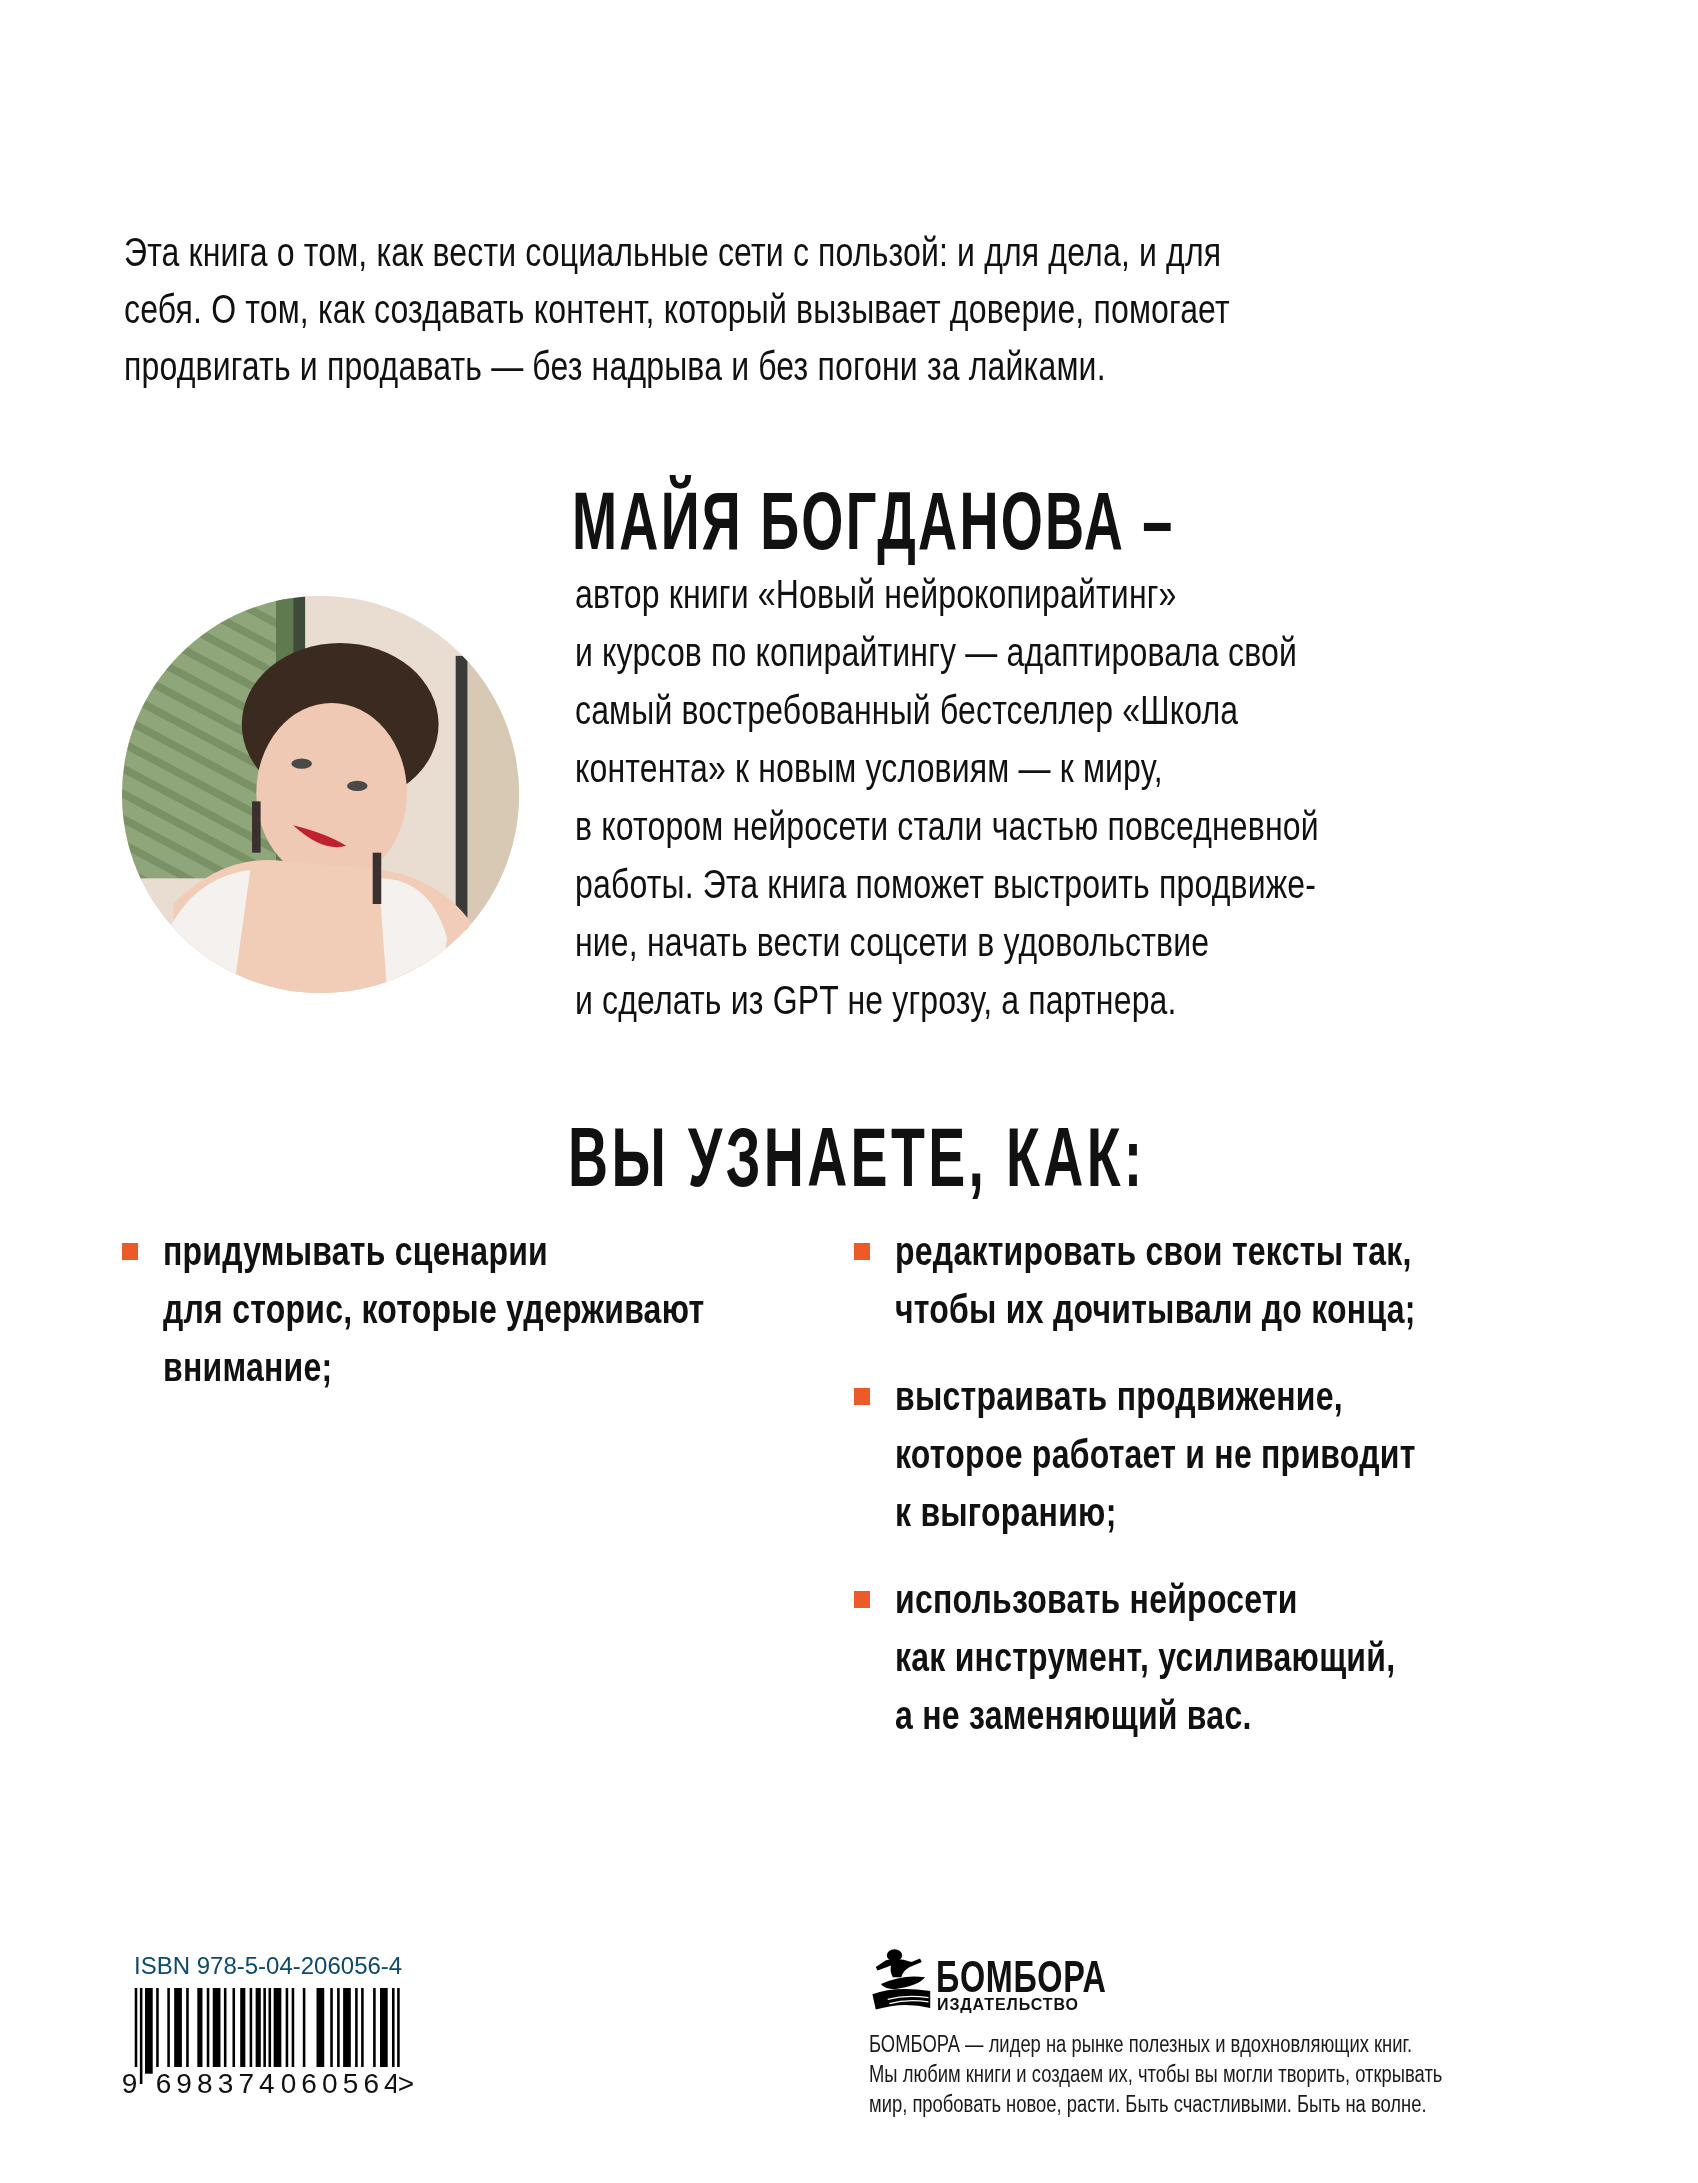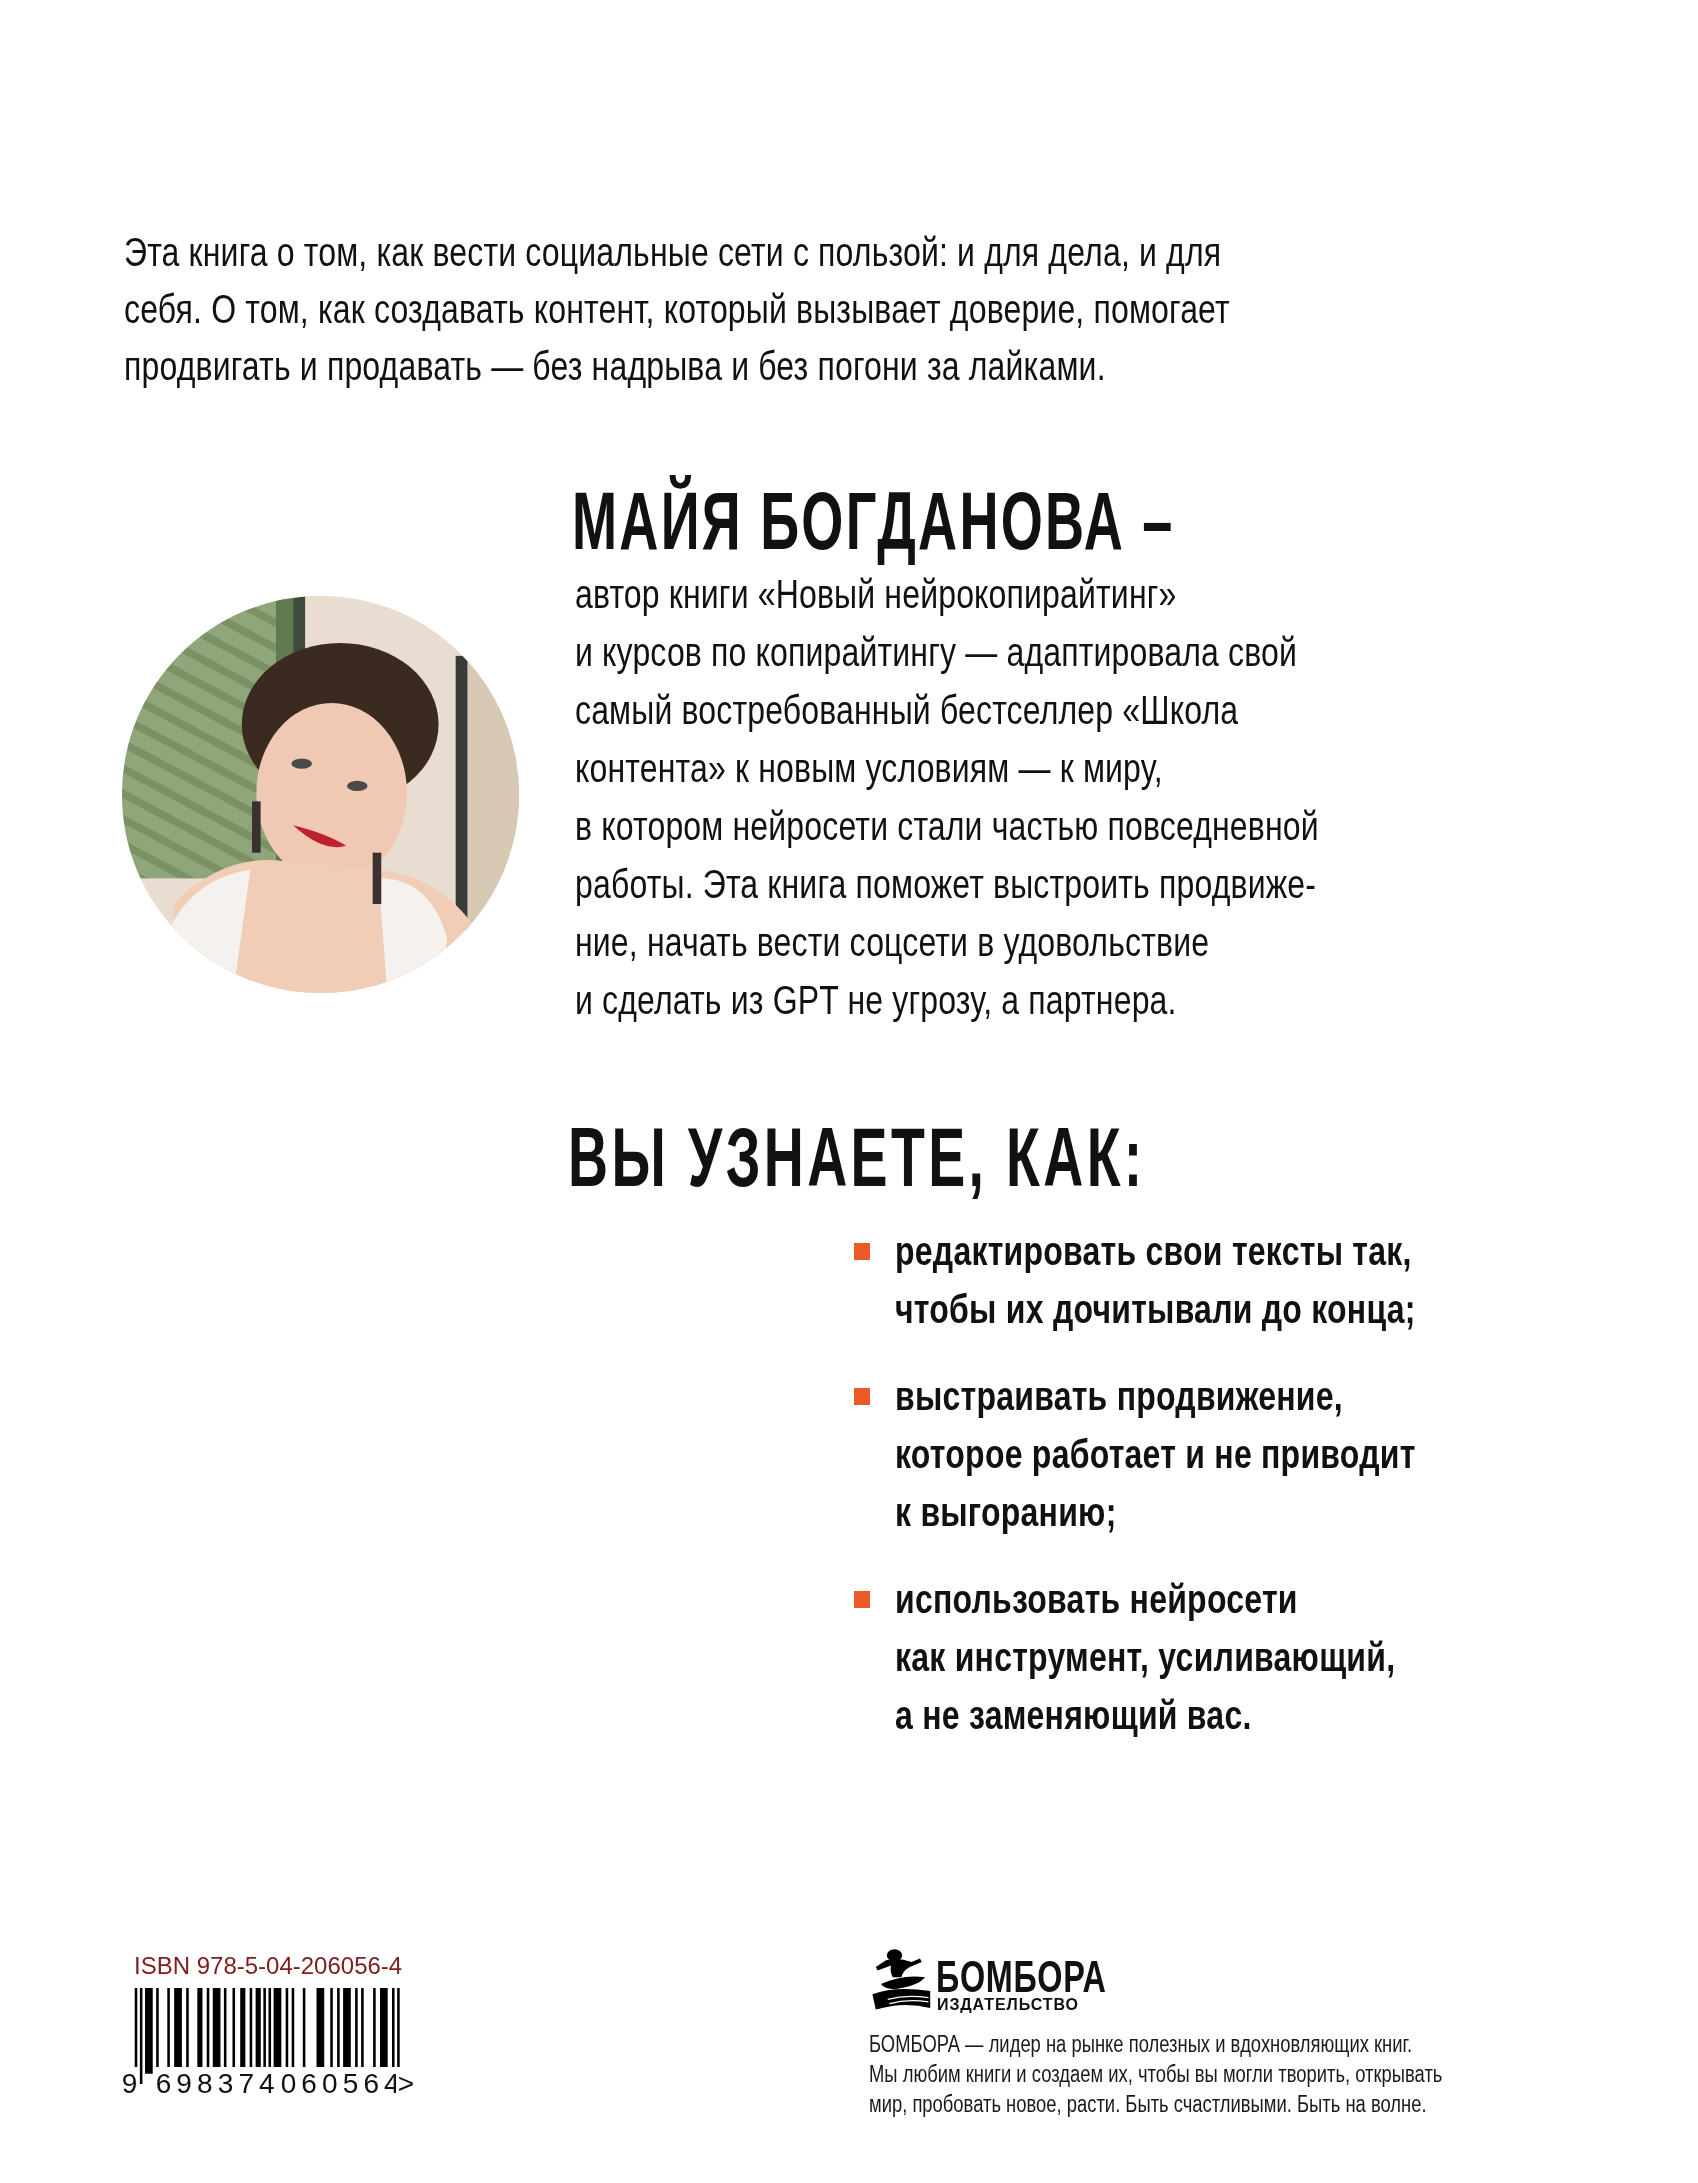--- a/index.html
+++ b/index.html
@@ -51,21 +51,21 @@
   }
   .bullet-text {
     position: relative; left: 41px; width: 856px;
     font-size: 40px; font-weight: 700; line-height: 58px; white-space: pre-line;
     transform: scaleX(0.80); transform-origin: 0 0; letter-spacing: 0.3px;
   }
 
   
   #isbn-text {
     left: 134px; top: 1952px; font-size: 24px; line-height: 27px; white-space: nowrap;
-    color: #7f1d1d;
+    color: #0c4a6e;
   }
   #barcode { left: 133px; top: 1988px; width: 283px; height: 96px; }
   #barcode-digits {
     left: 120px; top: 2067px; width: 308px; height: 34px;
     font-size: 28px; line-height: 34px; white-space: nowrap; color: #111;
   }
   #barcode-digits span { position: absolute; top: 0; background: #fff; padding: 0 1.7px; }
 
   
   #pub-logo { left: 869px; top: 1945px; width: 68px; height: 68px; }
@@ -127,20 +127,26 @@
 самый востребованный бестселлер «Школа
 контента» к новым условиям — к миру,
 в котором нейросети стали частью повседневной
 работы. Эта книга поможет выстроить продвиже-
 ние, начать вести соцсети в удовольствие
 и сделать из GPT не угрозу, а партнера.</div>
 
 <div id="learn-heading" class="abs">ВЫ УЗНАЕТЕ, КАК:</div>
 
 <div id="col-left" class="bullet-col">
+  <div class="bullet-item">
+    <span class="bullet-mark" style="background: rgb(236, 90, 42);"></span>
+    <div class="bullet-text">придумывать сценарии
+для сторис, которые удерживают
+внимание;</div>
+  </div>
 </div>
 
 <div id="col-right" class="bullet-col">
   <div class="bullet-item">
     <span class="bullet-mark" style="background: rgb(236, 90, 42);"></span>
     <div class="bullet-text">редактировать свои тексты так,
 чтобы их дочитывали до конца;</div>
   </div>
   <div class="bullet-item">
     <span class="bullet-mark" style="background: rgb(236, 90, 42);"></span>

